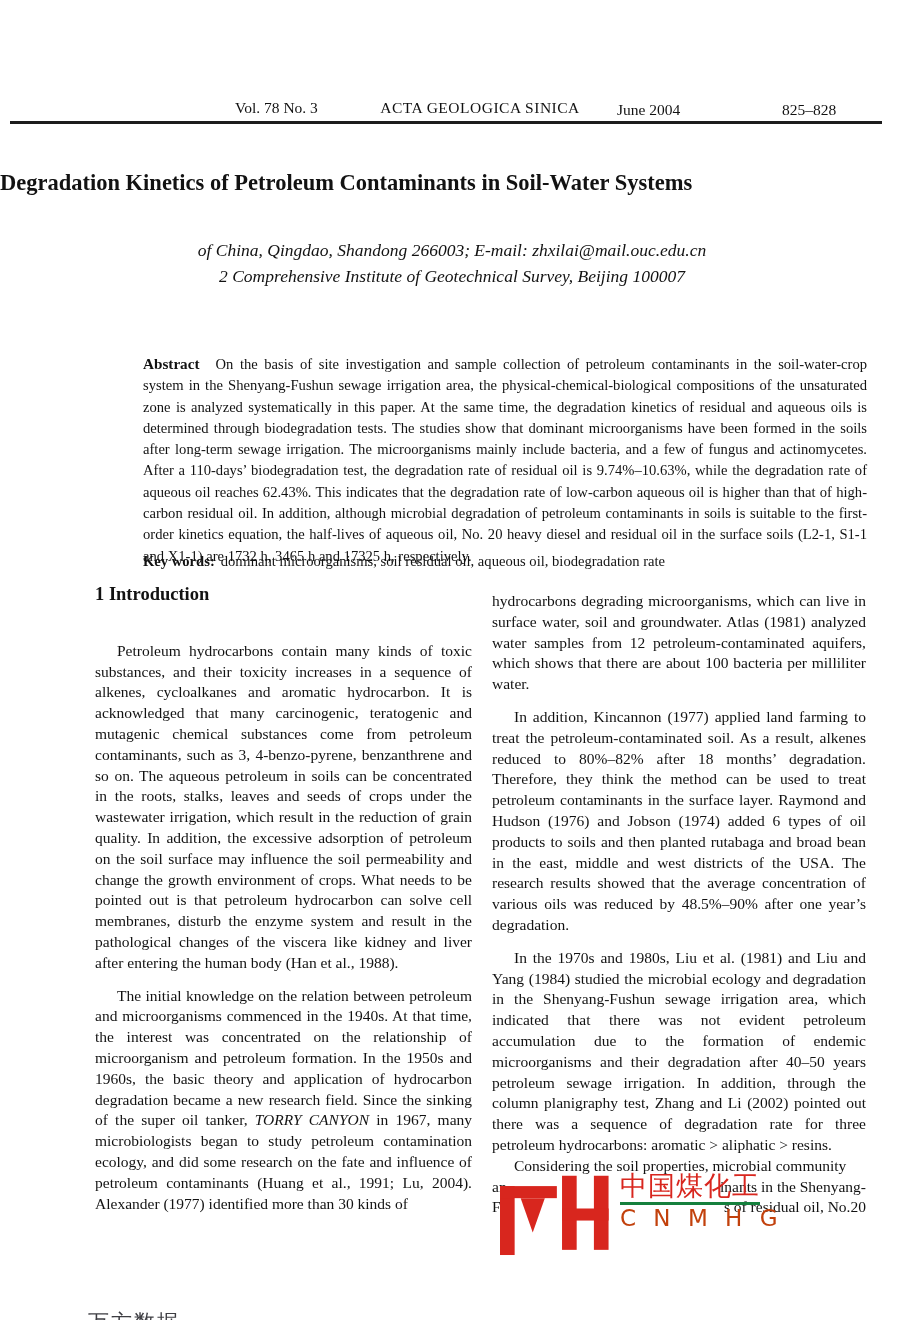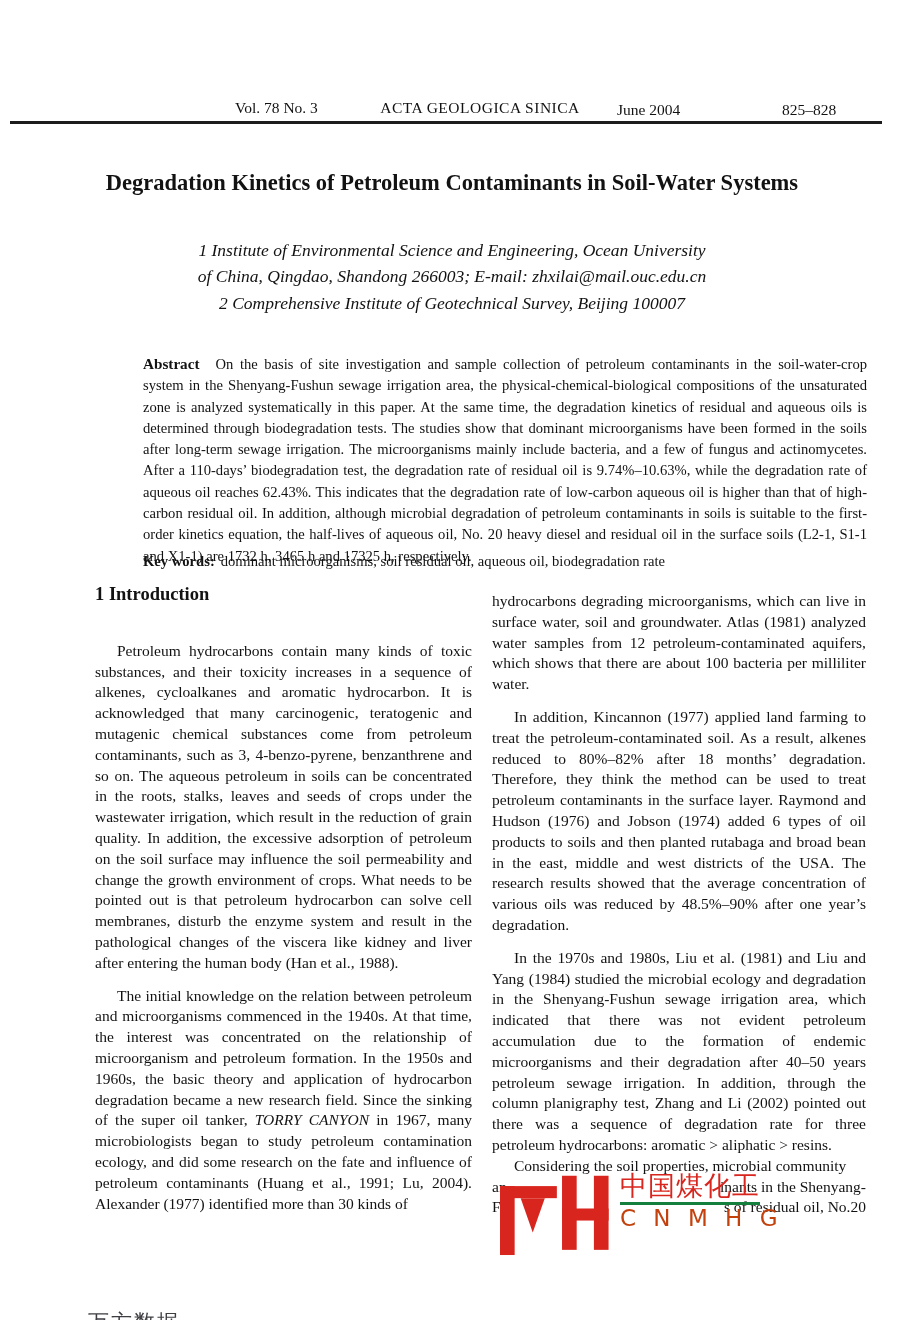--- a/index.html
+++ b/index.html
@@ -16,21 +16,21 @@
   .jheader { position:absolute; top:99px; left:0; width:904px; height:22px; font-size:15.5px; }
   .jheader .vol      { position:absolute; left:235px; top:0; }
   .jheader .journal  { position:absolute; left:300px; top:0; width:360px; text-align:center; letter-spacing:0.5px; }
   .jheader .date     { position:absolute; left:617px; top:2px; }
   .jheader .pages    { position:absolute; left:782px; top:2px; }
   .jrule { position:absolute; top:121px; left:10px; width:872px; height:3px; background:#1c1c1c; }
 
   
   .title {
     position:absolute; top:170px; left:0; width:904px;
-    text-align:center; font-size:22.5px; font-weight:bold;
+    font-size:22.5px; font-weight:bold;
   }
   .byline {
     position:absolute; top:237px; left:0; width:904px;
     text-align:center; font-size:17.5px; line-height:26.3px;
   }
   .byline .affil { font-style:italic; }
 
   
   .abstract {
     position:absolute; top:353px; left:143px; width:724px;
@@ -84,21 +84,20 @@
   <span class="vol">Vol. 78 No. 3</span>
   <span class="journal">ACTA GEOLOGICA SINICA</span>
   <span class="date">June 2004</span>
   <span class="pages">825–828</span>
 </div>
 <div class="jrule"></div>
 
 <h1 class="title">Degradation Kinetics of Petroleum Contaminants in Soil-Water Systems</h1>
 
 <div class="byline">
-  <div class="affil">1 Institute of Environmental Science and Engineering, Ocean University</div>
   <div class="affil">of China, Qingdao, Shandong 266003; E-mail: zhxilai@mail.ouc.edu.cn</div>
   <div class="affil">2 Comprehensive Institute of Geotechnical Survey, Beijing 100007</div>
 </div>
 
 <p class="abstract"><span class="lbl">Abstract</span><span>On the basis of site investigation and sample collection of petroleum contaminants in the soil-water-crop system in the Shenyang-Fushun sewage irrigation area, the physical-chemical-biological compositions of the unsaturated zone is analyzed systematically in this paper. At the same time, the degradation kinetics of residual and aqueous oils is determined through biodegradation tests. The studies show that dominant microorganisms have been formed in the soils after long-term sewage irrigation. The microorganisms mainly include bacteria, and a few of fungus and actinomycetes. After a 110-days’ biodegradation test, the degradation rate of residual oil is 9.74%–10.63%, while the degradation rate of aqueous oil reaches 62.43%. This indicates that the degradation rate of low-carbon aqueous oil is higher than that of high-carbon residual oil. In addition, although microbial degradation of petroleum contaminants in soils is suitable to the first-order kinetics equation, the half-lives of aqueous oil, No. 20 heavy diesel and residual oil in the surface soils (L2-1, S1-1 and X1-1) are 1732 h, 3465 h and 17325 h, respectively.</span></p>
 
 <p class="keywords"><span class="lbl">Key words:</span><span>dominant microorganisms, soil residual oil, aqueous oil, biodegradation rate</span></p>
 
 <div class="col col-left">
   <h2>1 Introduction</h2>

